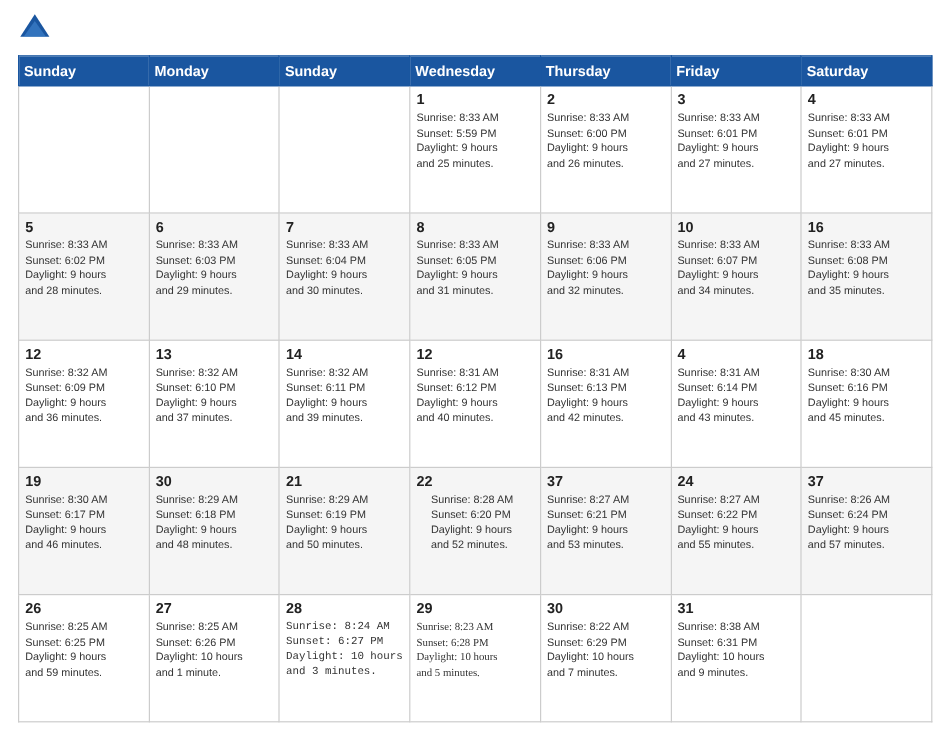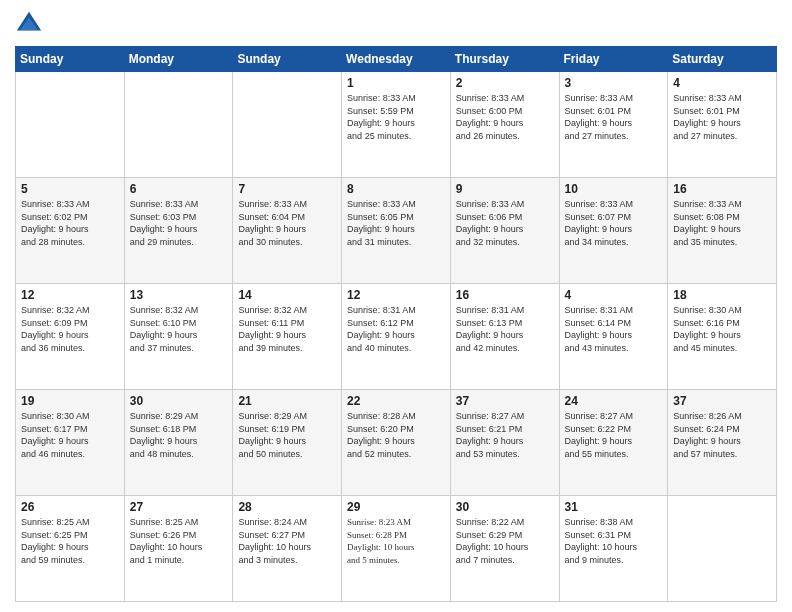--- a/index.html
+++ b/index.html
@@ -290,21 +290,21 @@
           </td>
           <td>
             <span class="day-num">21</span>
             <div class="day-info" style="white-space: pre-line;">Sunrise: 8:29 AM
 Sunset: 6:19 PM
 Daylight: 9 hours
 and 50 minutes.</div>
           </td>
           <td>
             <span class="day-num">22</span>
-            <div class="day-info" style="white-space: pre-line;">Sunrise: 8:28 AM
+            <div class="day-info" style="white-space: pre-line; margin-left: 12px;">Sunrise: 8:28 AM
 Sunset: 6:20 PM
 Daylight: 9 hours
 and 52 minutes.</div>
           </td>
           <td>
             <span class="day-num">37</span>
             <div class="day-info" style="white-space: pre-line;">Sunrise: 8:27 AM
 Sunset: 6:21 PM
 Daylight: 9 hours
 and 53 minutes.</div>
@@ -334,21 +334,21 @@
           </td>
           <td>
             <span class="day-num">27</span>
             <div class="day-info" style="white-space: pre-line;">Sunrise: 8:25 AM
 Sunset: 6:26 PM
 Daylight: 10 hours
 and 1 minute.</div>
           </td>
           <td>
             <span class="day-num">28</span>
-            <div class="day-info" style="white-space: pre-line;">Sunrise: 8:24 AM
+            <div class="day-info" style="white-space: pre-line; font-family: Liberation Mono, monospace;">Sunrise: 8:24 AM
 Sunset: 6:27 PM
 Daylight: 10 hours
 and 3 minutes.</div>
           </td>
           <td>
             <span class="day-num">29</span>
             <div class="day-info" style="white-space: pre-line; font-family: Liberation Serif, serif;">Sunrise: 8:23 AM
 Sunset: 6:28 PM
 Daylight: 10 hours
 and 5 minutes.</div>

